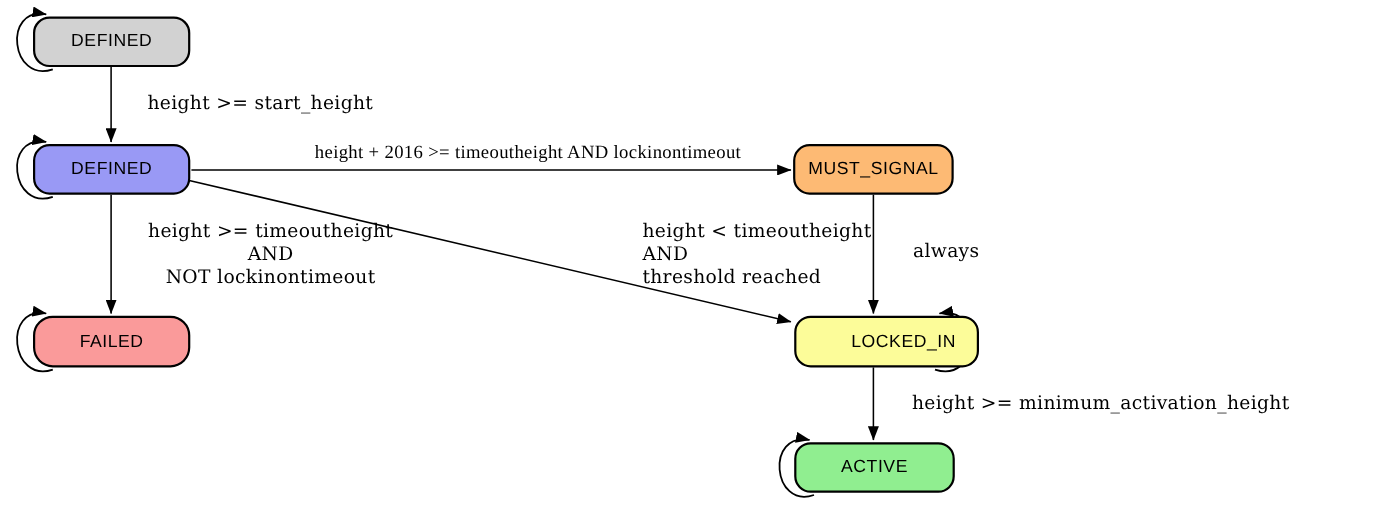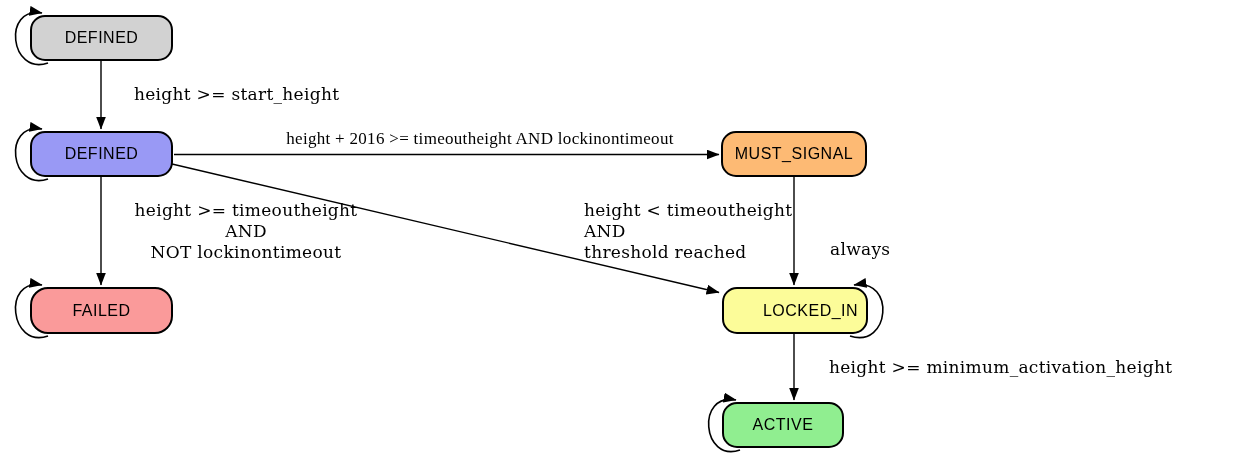--- a/index.html
+++ b/index.html
@@ -16,36 +16,36 @@
     box-sizing:border-box;
     border:2.6px solid #000000;
     border-radius:15px;
     display:flex;align-items:center;justify-content:center;
     font-size:16px;letter-spacing:.5px;color:#000000;
   }
   .node-defined    {left:30px;  top:15px;  width:143px; height:46px;}
   .node-started    {left:30px;  top:131px; width:143px; height:46px;}
   .node-must-signal{left:721px; top:131px; width:146px; height:46px;}
   .node-failed     {left:30px;  top:287px; width:143px; height:47px;}
-  .node-locked-in  {left:722px; top:287px; width:146px; height:47px;padding-left:31px;}
-  .node-active     {left:722px; top:402px; width:122px; height:46px;}
+  .node-locked-in  {left:722px; top:287px; width:168px; height:47px;padding-left:31px;}
+  .node-active     {left:722px; top:402px; width:146px; height:46px;}
   .edge-label{
     position:absolute;
     font-family:"DejaVu Serif",serif;
     font-size:17px;line-height:21px;
     letter-spacing:.3px;
     color:#000000;
     white-space:pre-line;
     padding-left:32px;
   }
   .lbl-def-started  {left:102px; top:84px;}
   .lbl-must-signal  {left:186px; top:128px; width:524px; text-align:center;font-family:Liberation Serif, serif;}
   .lbl-failed       {left:78px;  top:200px; width:272px; text-align:center;}
   .lbl-locked-diag  {left:552px; top:200px; width:244px; text-align:left;}
-  .lbl-always       {left:798px; top:219px;margin-top:20px;}
+  .lbl-always       {left:798px; top:219px;}
   .lbl-locked-loop  {left:893px; top:299px;}
   .lbl-active       {left:797px; top:357px;}
 </style>
 </head>
 <body>
 
 <div class="canvas">
 
   <svg class="edge-layer" width="1249" height="464" viewBox="0 0 1249 464">
     <defs>

